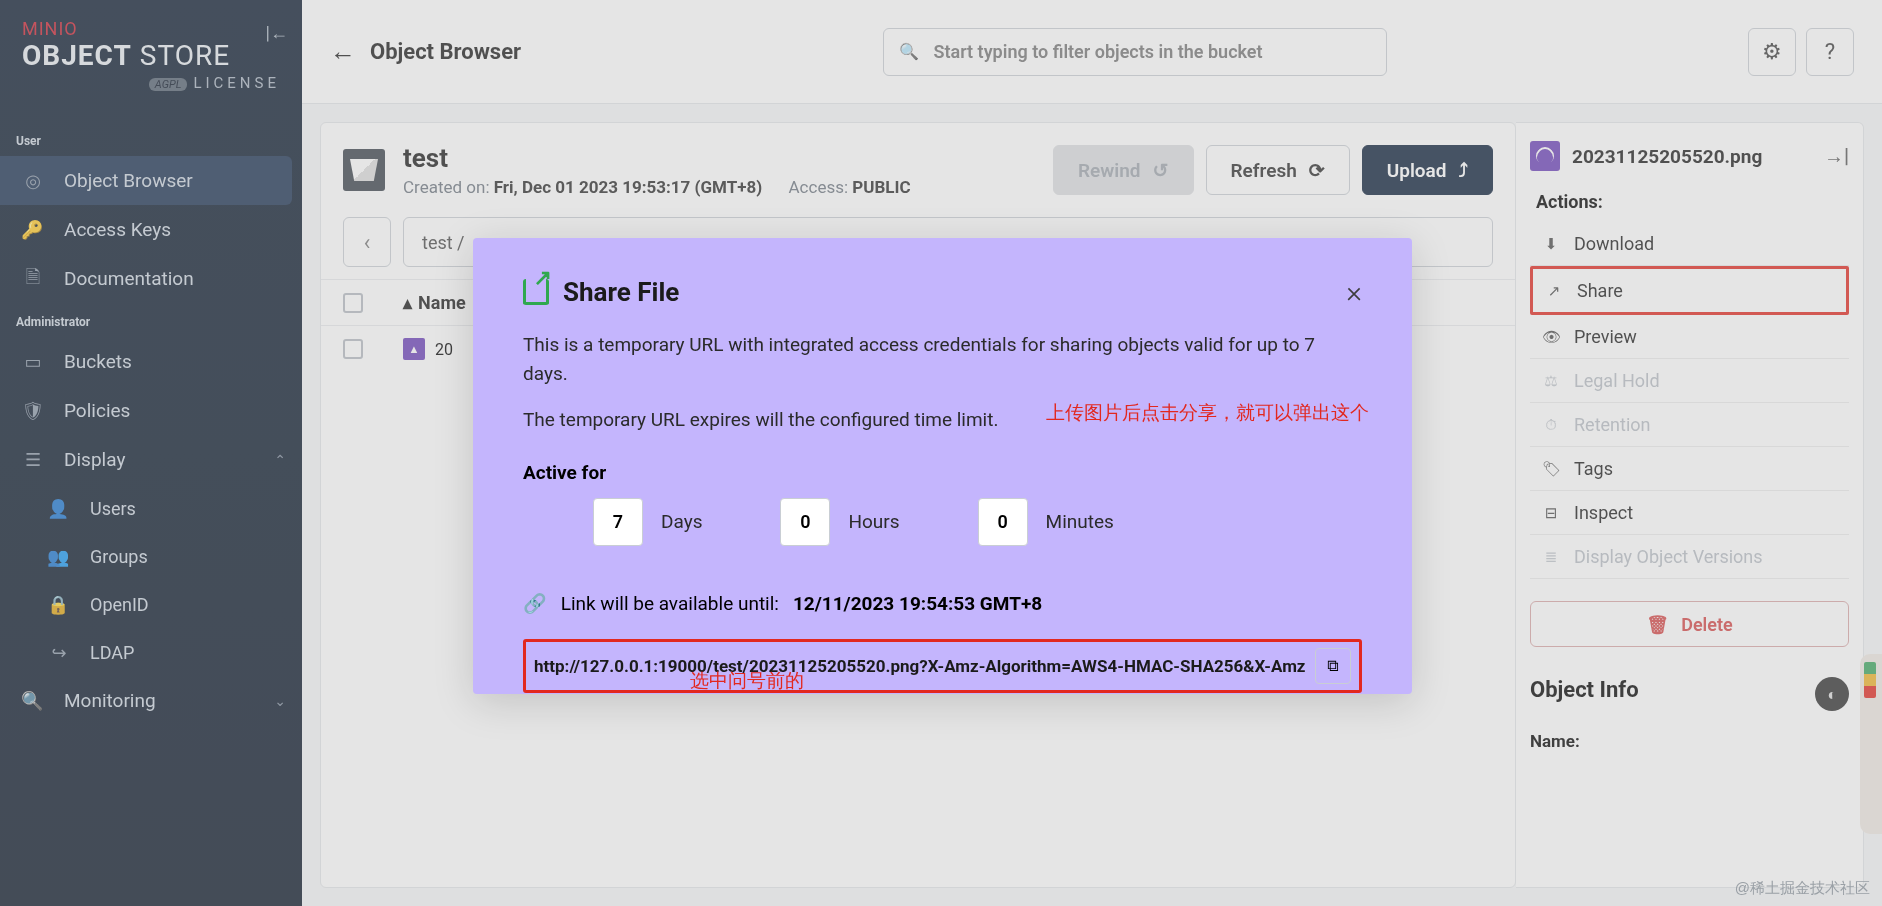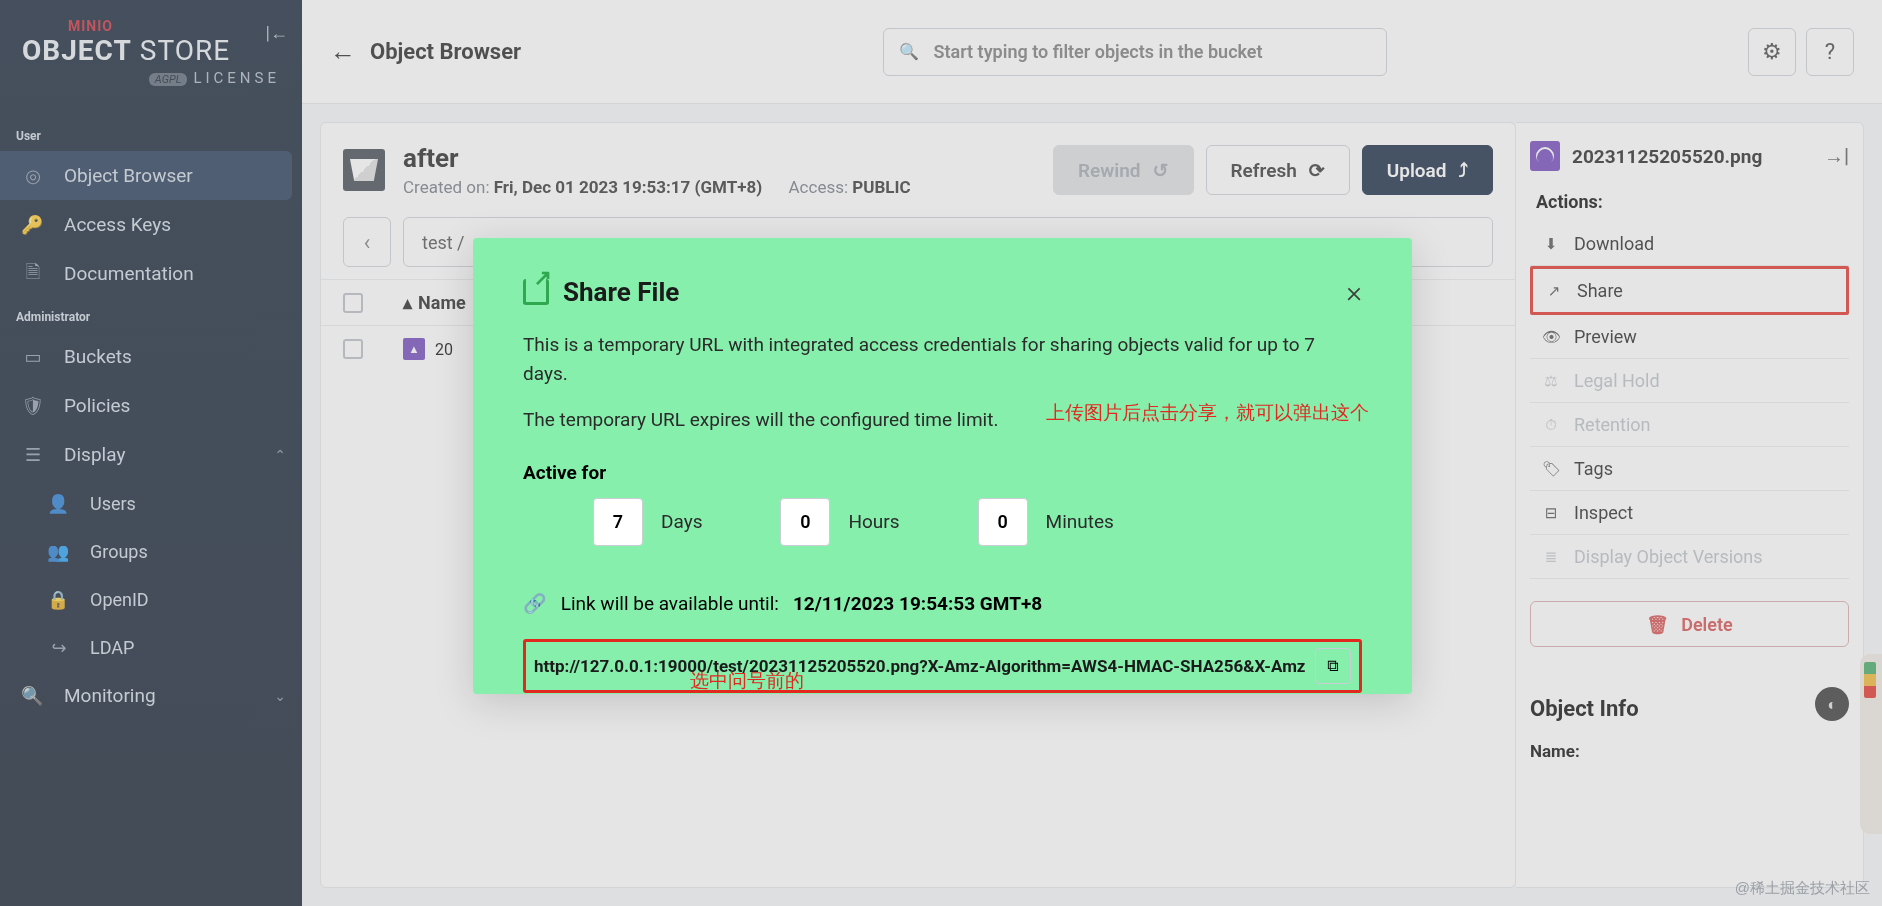--- a/index.html
+++ b/index.html
@@ -1,21 +1,21 @@
 <!DOCTYPE html>
 <html><head>
 <meta charset="utf-8">
 <style>
 * { margin: 0; padding: 0; box-sizing: border-box; font-family: -apple-system, BlinkMacSystemFont, "Segoe UI", Roboto, sans-serif; }
 body { width: 1882px; height: 906px; background: #fff; overflow: hidden; position: relative; }
 .overlay { position: absolute; inset: 0; background: rgba(180,180,180,0.35); z-index: 5; }
 .app { display: flex; height: 100%; }
 .sidebar { width: 302px; background: linear-gradient(180deg, #0a1a2e 0%, #081426 100%); color: #d9e0e8; display: flex; flex-direction: column; padding-top: 18px; }
 .logo { padding: 0 22px 30px 22px; position: relative; }
-.logo-top { color: #cc2131; font-weight: 700; font-size: 14px; letter-spacing: 1px; margin-left: 46px; }
+.logo-top { color: #cc2131; font-weight: 400; font-size: 18px; letter-spacing: 1px; }
 .logo-mid { color: #e8edf2; font-size: 28px; font-weight: 400; letter-spacing: 1px; }
 .logo-mid b { font-weight: 700; text-align: center; }
 .logo-bot { color: #a8b3c0; font-size: 15px; text-align: right; letter-spacing: 4px; margin-top: 2px; }
 .logo-bot .agpl { background: #546170; color: #081426; padding: 0 6px; border-radius: 6px; font-size: 11px; letter-spacing: 0; margin-right: 6px; font-style: italic; }
 .collapse-btn { position: absolute; top: 4px; right: 14px; color: #a8b3c0; font-size: 18px; }
 .sidebar-section { padding: 12px 22px 8px 16px; color: #cdd6e0; font-size: 12px; font-weight: bold; }
 .sidebar-item { display: flex; align-items: center; gap: 20px; padding: 13px 16px 13px 22px; color: #cdd6e0; font-size: 19px; cursor: pointer; }
 .sidebar-item.active { background: #1a3050; border-radius: 0 6px 6px 0; margin-right: 10px; }
 .sidebar-item .icon { width: 22px; height: 22px; display: flex; align-items: center; justify-content: center; color: #8b98a8; font-size: 18px; }
 .sidebar-item.sub { padding-left: 48px; font-size: 18px; }
@@ -54,26 +54,26 @@
 .detail-header .fi { width: 30px; height: 30px; background: #6b3fb8; border-radius: 3px; position: relative; }
 .detail-header .fi::after { content: ''; position: absolute; inset: 6px; border: 2px solid #fff; border-radius: 50%; border-bottom: none; border-right: none; transform: rotate(45deg); }
 .detail-header .close-icon { margin-left: auto; color: #555; font-size: 20px; font-weight: bold; }
 .actions-title { font-size: 18px; font-weight: 700; margin-bottom: 10px; padding: 0 6px; }
 .action-item { display: flex; align-items: center; gap: 14px; padding: 11px 12px; font-size: 18px; color: #1b1b1b; border-bottom: 1px solid #ececec; }
 .action-item.disabled { color: #b8bec5; }
 .action-item.highlighted { border: 3px solid #e2281f; border-radius: 2px; }
 .action-item .ai-icon { width: 18px; text-align: center; color: #4a4a4a; font-size: 15px; }
 .action-item.disabled .ai-icon { color: #c1c6cc; }
 .delete-btn { margin-top: 22px; border: 1px solid #d9a7a7; color: #d64545; height: 46px; border-radius: 6px; display: flex; align-items: center; justify-content: center; gap: 12px; font-size: 18px; font-weight: 600; }
-.obj-info-title { font-size: 22px; font-weight: 700; margin-top: 40px; display: flex; align-items: flex-end; justify-content: space-between; }
+.obj-info-title { font-size: 22px; font-weight: 700; margin-top: 30px; display: flex; align-items: flex-start; justify-content: space-between; }
 .obj-info-icon { width: 34px; height: 34px; background: #2e2e2e; border-radius: 50%; display: flex; align-items: center; justify-content: center; color: #ddd; font-size: 16px; }
 .info-label { font-size: 17px; font-weight: 700; margin-top: 20px; }
 
 
-.modal { position: absolute; left: 473px; top: 238px; width: 939px; height: 456px; background: #86efac; border-radius: 4px; z-index: 10; padding: 36px 50px; box-shadow: 0 8px 40px rgba(0,0,0,0.15); }
+.modal { position: absolute; left: 473px; top: 238px; width: 939px; height: 456px; background: #c4b5fd; border-radius: 4px; z-index: 10; padding: 36px 50px; box-shadow: 0 8px 40px rgba(0,0,0,0.15); }
 .modal-header { display: flex; align-items: center; gap: 14px; margin-bottom: 22px; }
 .modal-title { font-size: 26px; font-weight: 700; color: #1b1b1b; }
 .modal-close { margin-left: auto; font-size: 30px; color: #3c3c3c; font-weight: 300; cursor: pointer; }
 .share-icon { width: 26px; height: 26px; border: 3px solid #2fa84f; border-radius: 3px; border-top: none; border-right: 3px solid #2fa84f; position: relative; }
 .share-icon::after { content: '↗'; position: absolute; top: -14px; right: -6px; color: #2fa84f; font-size: 22px; font-weight: bold; }
 .modal-text { font-size: 19px; color: #2b2b2b; line-height: 1.5; margin-bottom: 18px; }
 .active-for { font-size: 19px; font-weight: 700; margin-top: 26px; margin-bottom: 14px; }
 .duration-row { display: flex; align-items: center; gap: 18px; padding-left: 70px; }
 .dur-input { width: 50px; height: 48px; border: 1px solid #c9ced4; border-radius: 4px; text-align: center; font-size: 18px; font-weight: 600; }
 .dur-label { font-size: 19px; color: #2b2b2b; margin-right: 60px; }
@@ -172,21 +172,21 @@
       </div>
     </div>
 
     <div class="content">
       <div class="content-left">
         <div class="bucket-header">
           <div class="bucket-icon">
               <div class="bucket-icon-shape"></div>
             </div>
           <div>
-            <div class="bucket-title">after</div>
+            <div class="bucket-title">test</div>
             <div class="bucket-meta">
               <span>Created on:</span>
               <b>Fri, Dec 01 2023 19:53:17 (GMT+8)</b>
               <span class="access-label">Access:</span>
               <b>PUBLIC</b>
             </div>
           </div>
           <div class="bucket-actions">
             <div class="btn disabled">
                 <span>Rewind</span>

